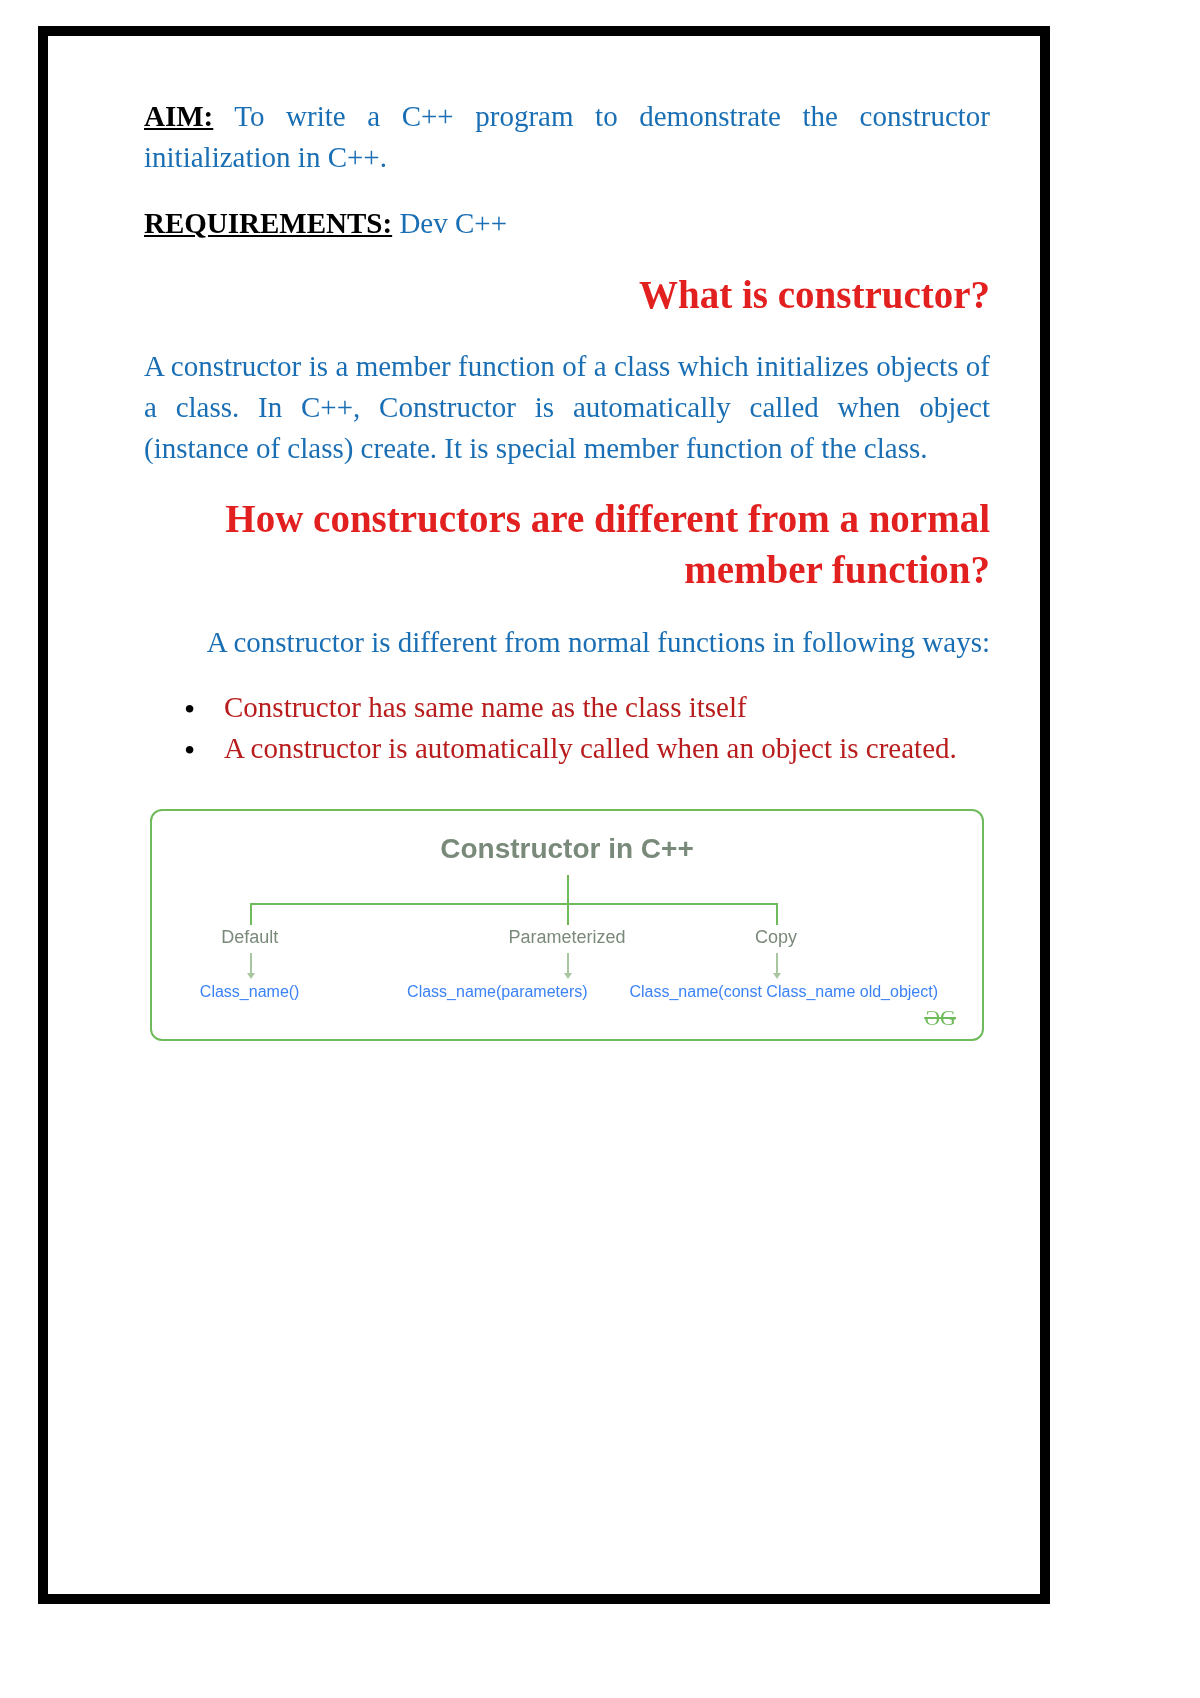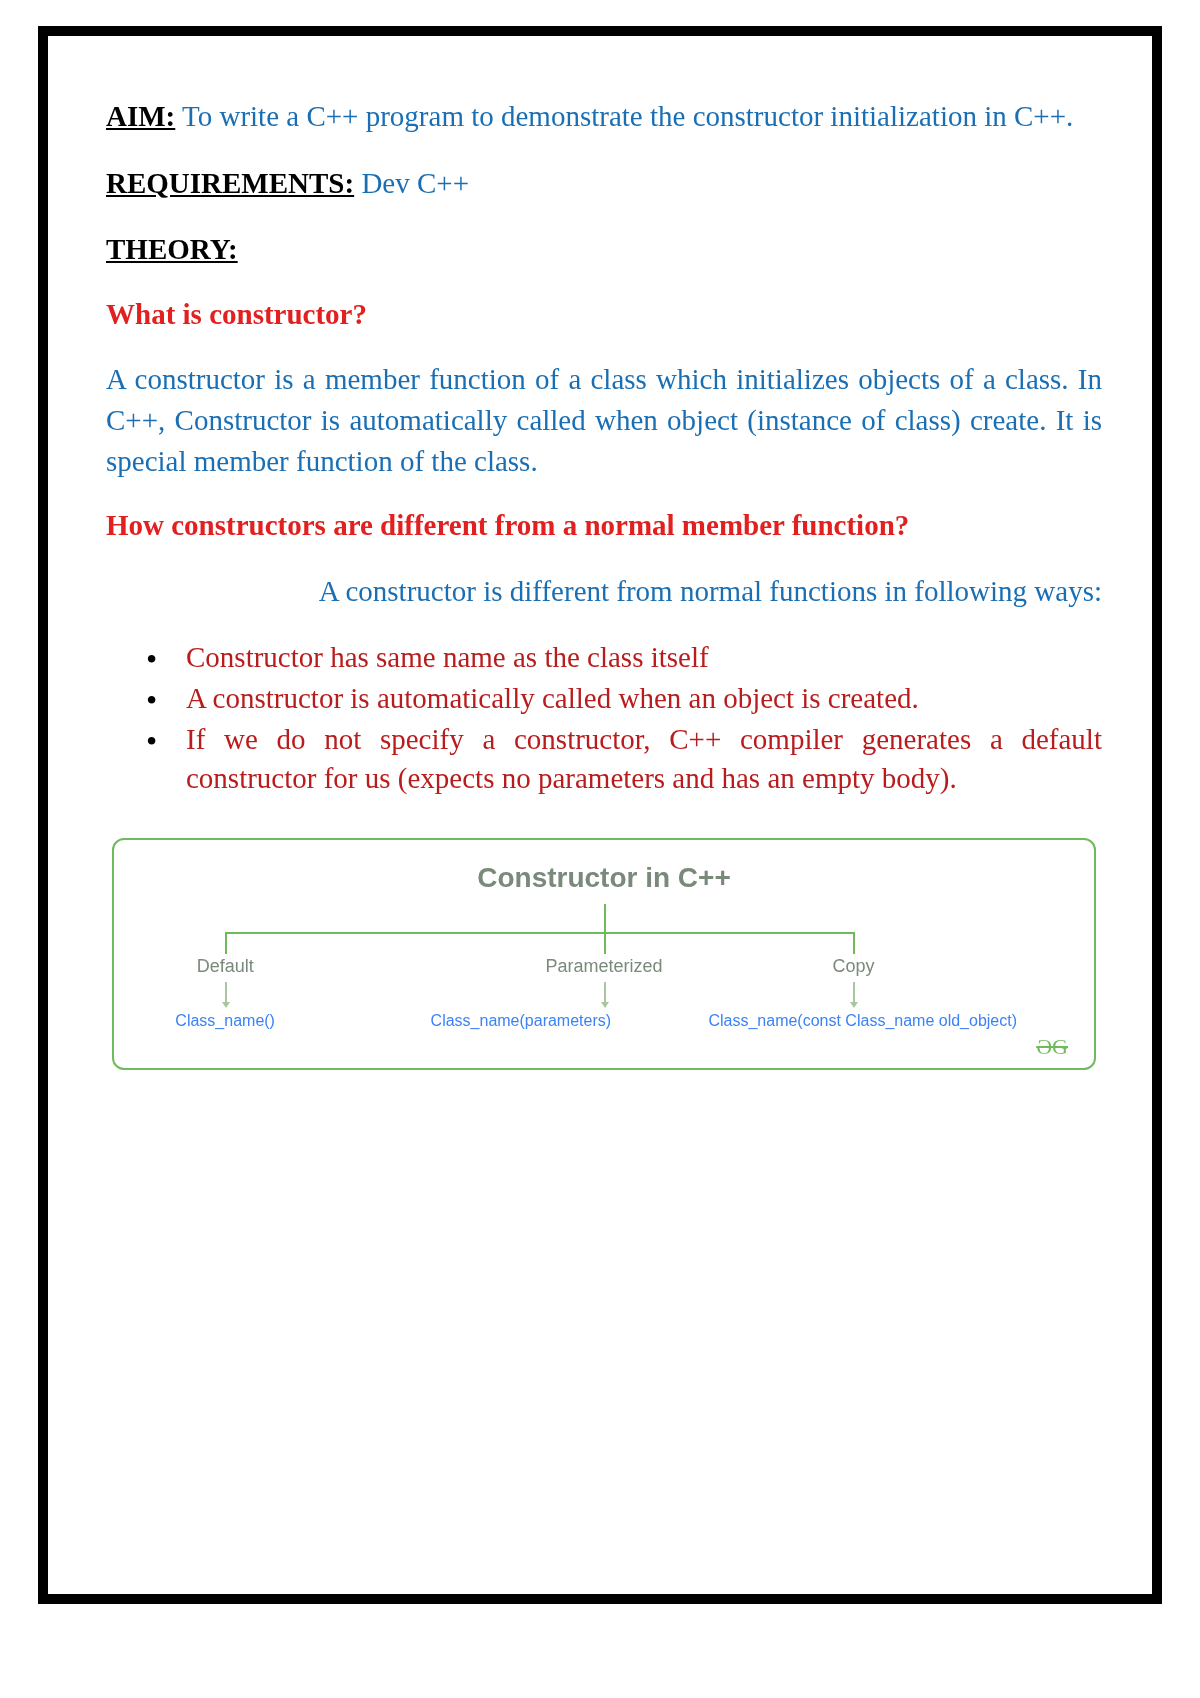--- a/index.html
+++ b/index.html
@@ -7,46 +7,48 @@
     background: #ffffff;
     width: 1200px;
     height: 1698px;
     font-family: "Times New Roman", Times, serif;
     position: relative;
   }
   .page-border {
     position: absolute;
     top: 26px;
     left: 38px;
-    width: 1124px;
+    width: 1012px;
     height: 1578px;
     border: 10px solid #000000;
     background: #ffffff;
+    padding-left: 38px;
   }
   .content {
     padding: 60px 50px 40px 58px;
   }
   .para {
     font-size: 29px;
     line-height: 1.4;
     margin-bottom: 26px;
     text-align: justify;
   }
   .heading {
     font-weight: bold;
     text-decoration: underline;
     color: #000000;
   }
   .blue { color: #1a6fb4; }
   .subheading {
-    font-size: 29px;
+    font-size: 39px;
     font-weight: bold;
     color: #e22020;
     margin-bottom: 26px;
     line-height: 1.3;
+    text-align: right;
   }
   ul.bullets {
     list-style: none;
     padding-left: 40px;
     margin-bottom: 40px;
   }
   ul.bullets li {
     position: relative;
     font-size: 29px;
     color: #b91c1c;
@@ -179,36 +181,32 @@
     <p class="para">
       <span class="heading">AIM:</span>
       <span class="blue"> To write a C++ program to demonstrate the constructor initialization in C++.</span>
     </p>
 
     <p class="para">
       <span class="heading">REQUIREMENTS:</span>
       <span class="blue"> Dev C++</span>
     </p>
 
-    <p class="para">
-      <span class="heading">THEORY:</span>
-    </p>
 
     <p class="subheading">What is constructor?</p>
 
     <p class="para blue">A constructor is a member function of a class which initializes objects of a class. In C++, Constructor is automatically called when object (instance of class) create. It is special member function of the class.</p>
 
     <p class="subheading">How constructors are different from a normal member function?</p>
 
     <p class="para blue" style="text-align:right;">A constructor is different from normal functions in following ways:</p>
 
     <ul class="bullets">
       <li> Constructor has same name as the class itself</li>
       <li> A constructor is automatically called when an object is created.</li>
-      <li> If we do not specify a constructor, C++ compiler generates a default constructor for us (expects no parameters and has an empty body).</li>
     </ul>
 
     <div class="diagram">
       <div class="diagram-title">Constructor in C++</div>
       <div class="tree">
         <div class="trunk"></div>
         <div class="hbar"></div>
         <div class="branch b1"></div>
         <div class="branch b2"></div>
         <div class="branch b3"></div>

